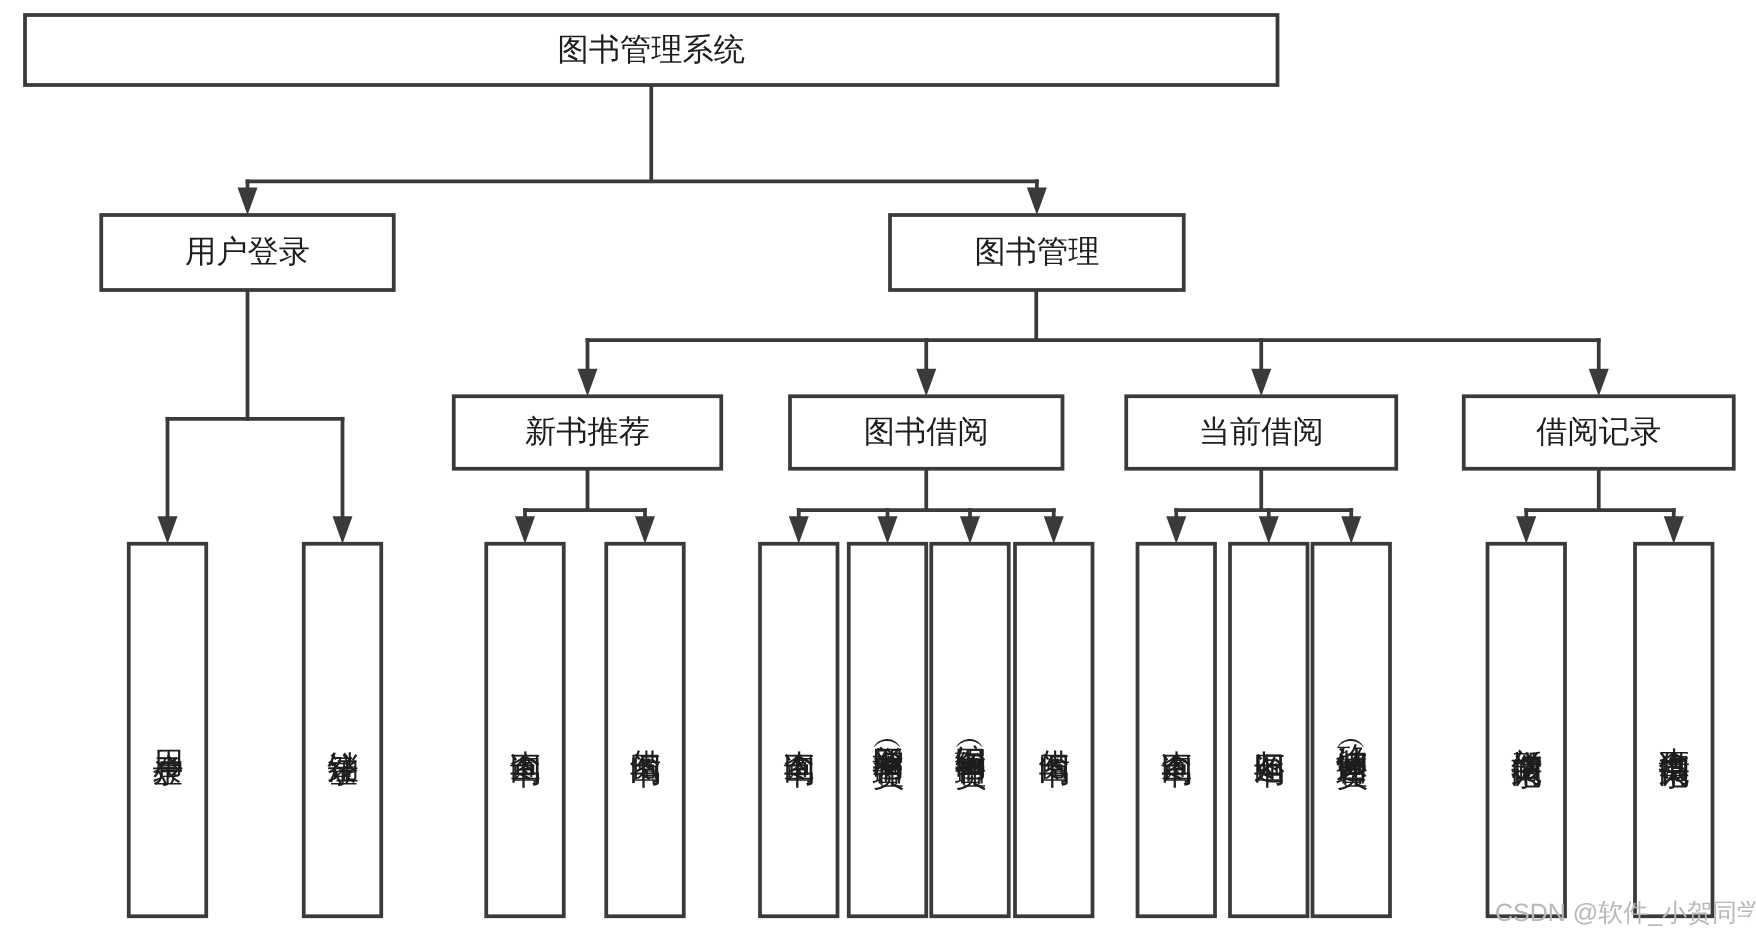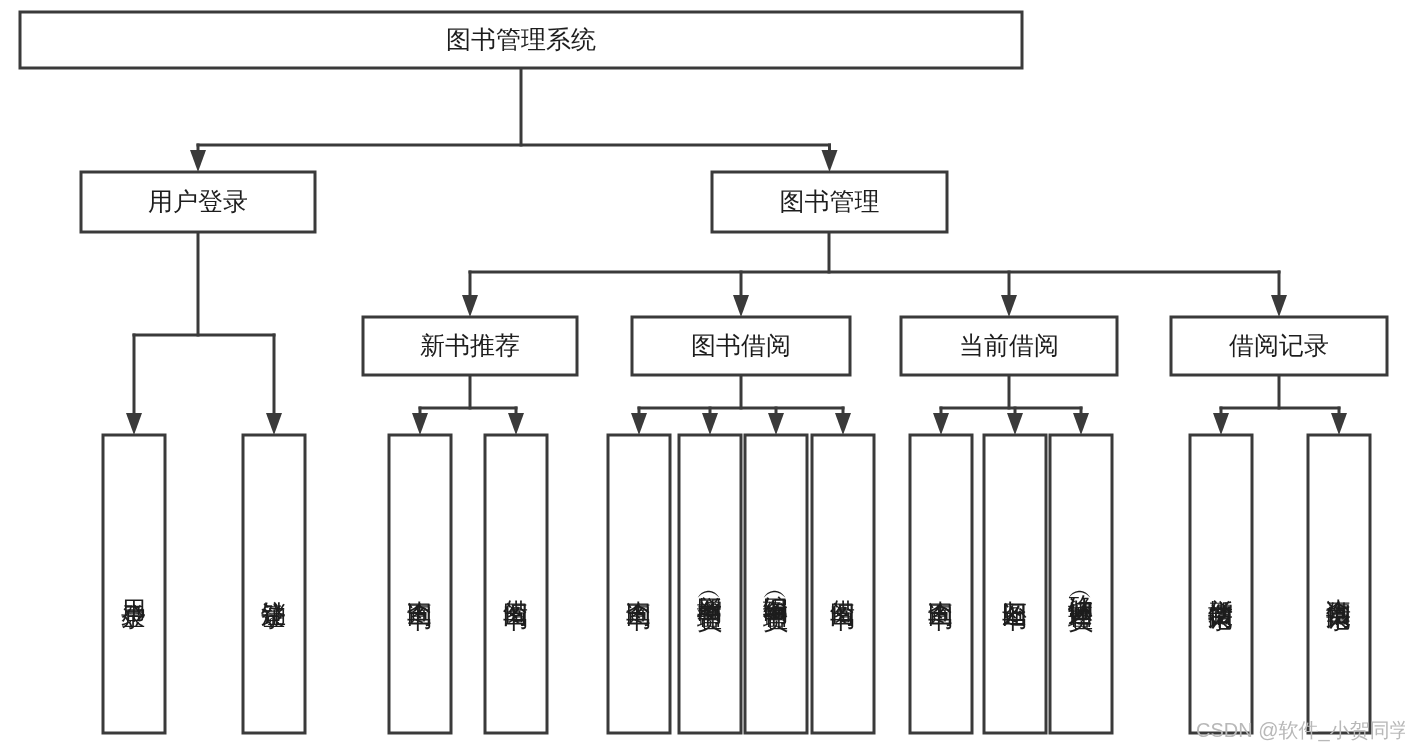--- a/index.html
+++ b/index.html
@@ -9,20 +9,21 @@
   }
   body {
     font-family: "Liberation Sans", "DejaVu Sans", sans-serif;
   }
   #canvas {
     position: relative;
     width: 1405px;
     height: 747px;
     background: #ffffff;
     overflow: hidden;
+    border-radius: 31px;
   }
   #diagram-svg {
     position: absolute;
     left: 0;
     top: 0;
     width: 1405px;
     height: 747px;
   }
   .node-box {
     fill: #ffffff;

